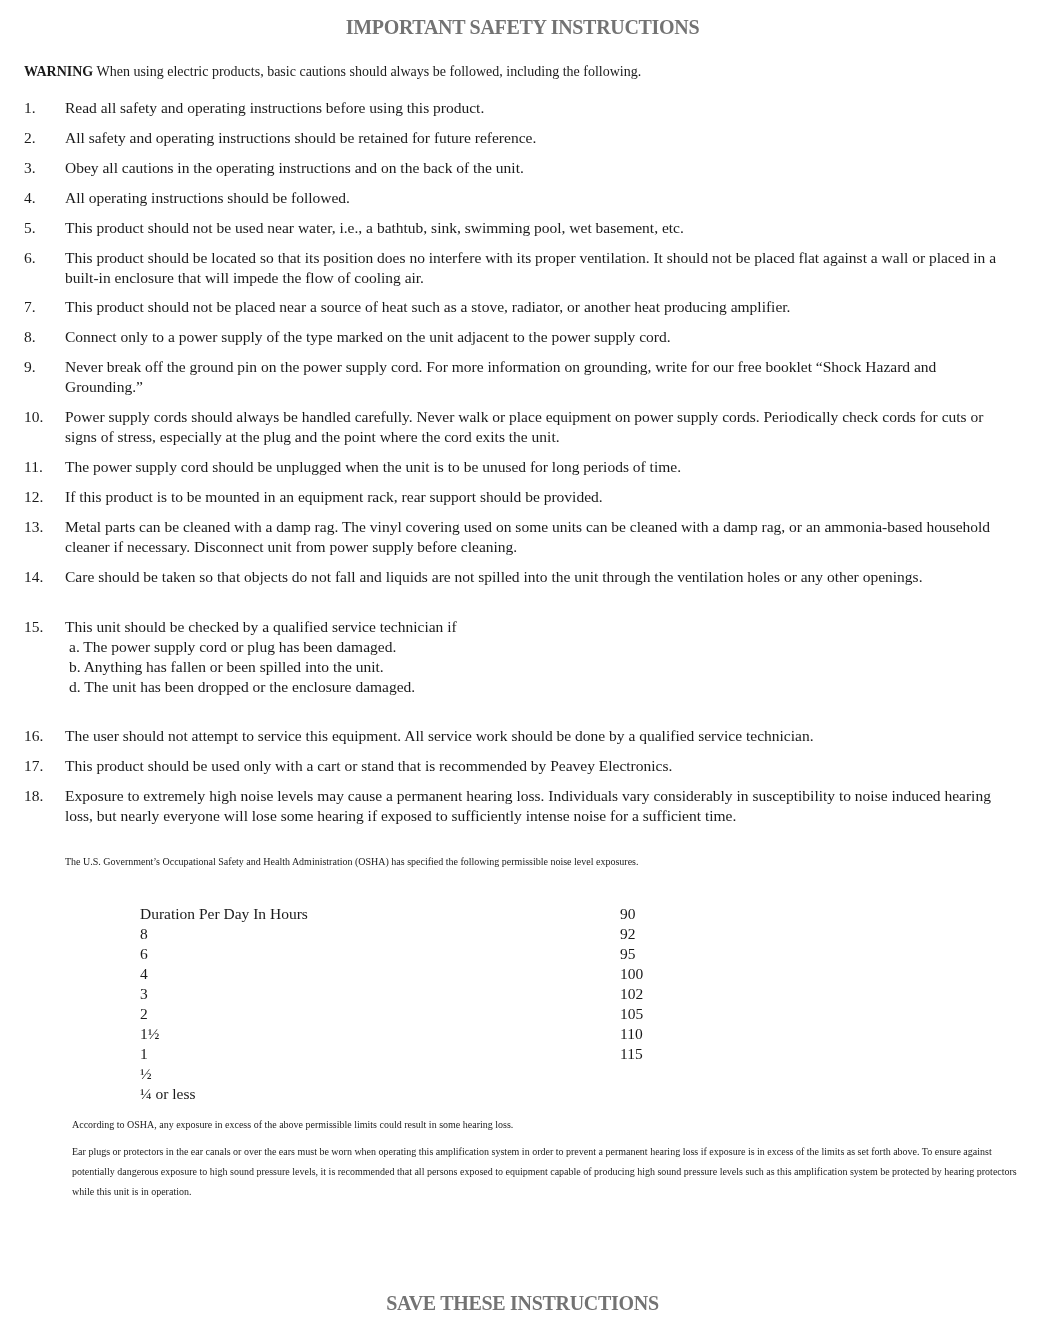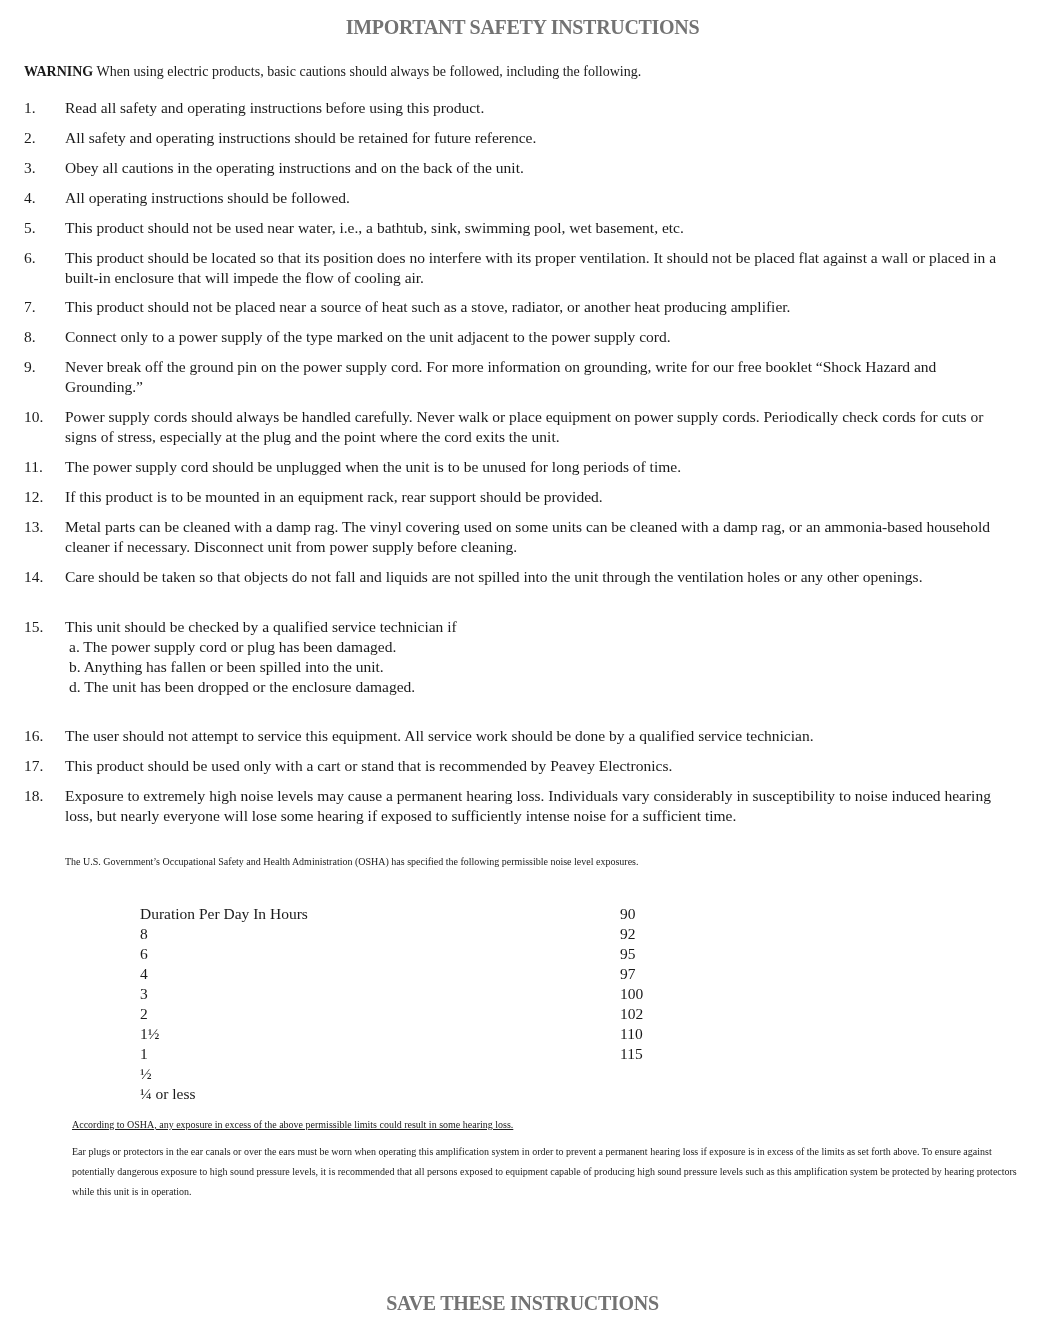--- a/index.html
+++ b/index.html
@@ -138,24 +138,24 @@
     <span class="cell">2</span>
     <span class="cell">1½</span>
     <span class="cell">1</span>
     <span class="cell">½</span>
     <span class="cell">¼ or less</span>
   </div>
   <div class="col col-b">
     <span class="cell">90</span>
     <span class="cell">92</span>
     <span class="cell">95</span>
-    <span class="cell">97</span>
     <span class="cell">100</span>
     <span class="cell">102</span>
+    <span class="cell">105</span>
     <span class="cell">110</span>
     <span class="cell">115</span>
   </div>
 </div>
 
-<div class="para" style="top:1115px; left:72px; width:945px;text-decoration:underline;">According to OSHA, any exposure in excess of the above permissible limits could result in some hearing loss.</div>
+<div class="para" style="top:1115px; left:72px; width:945px;">According to OSHA, any exposure in excess of the above permissible limits could result in some hearing loss.</div>
 <div class="para" style="top:1142px; left:72px; width:945px;">Ear plugs or protectors in the ear canals or over the ears must be worn when operating this amplification system in order to prevent a permanent hearing loss if exposure is in excess of the limits as set forth above. To ensure against potentially dangerous exposure to high sound pressure levels, it is recommended that all persons exposed to equipment capable of producing high sound pressure levels such as this amplification system be protected by hearing protectors while this unit is in operation.</div>
 
 <div class="title t-bottom">SAVE THESE INSTRUCTIONS</div>
 
 </body></html>

